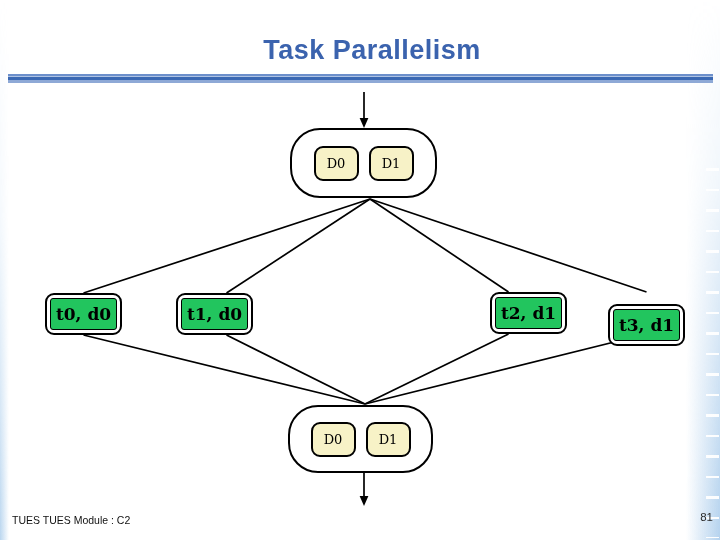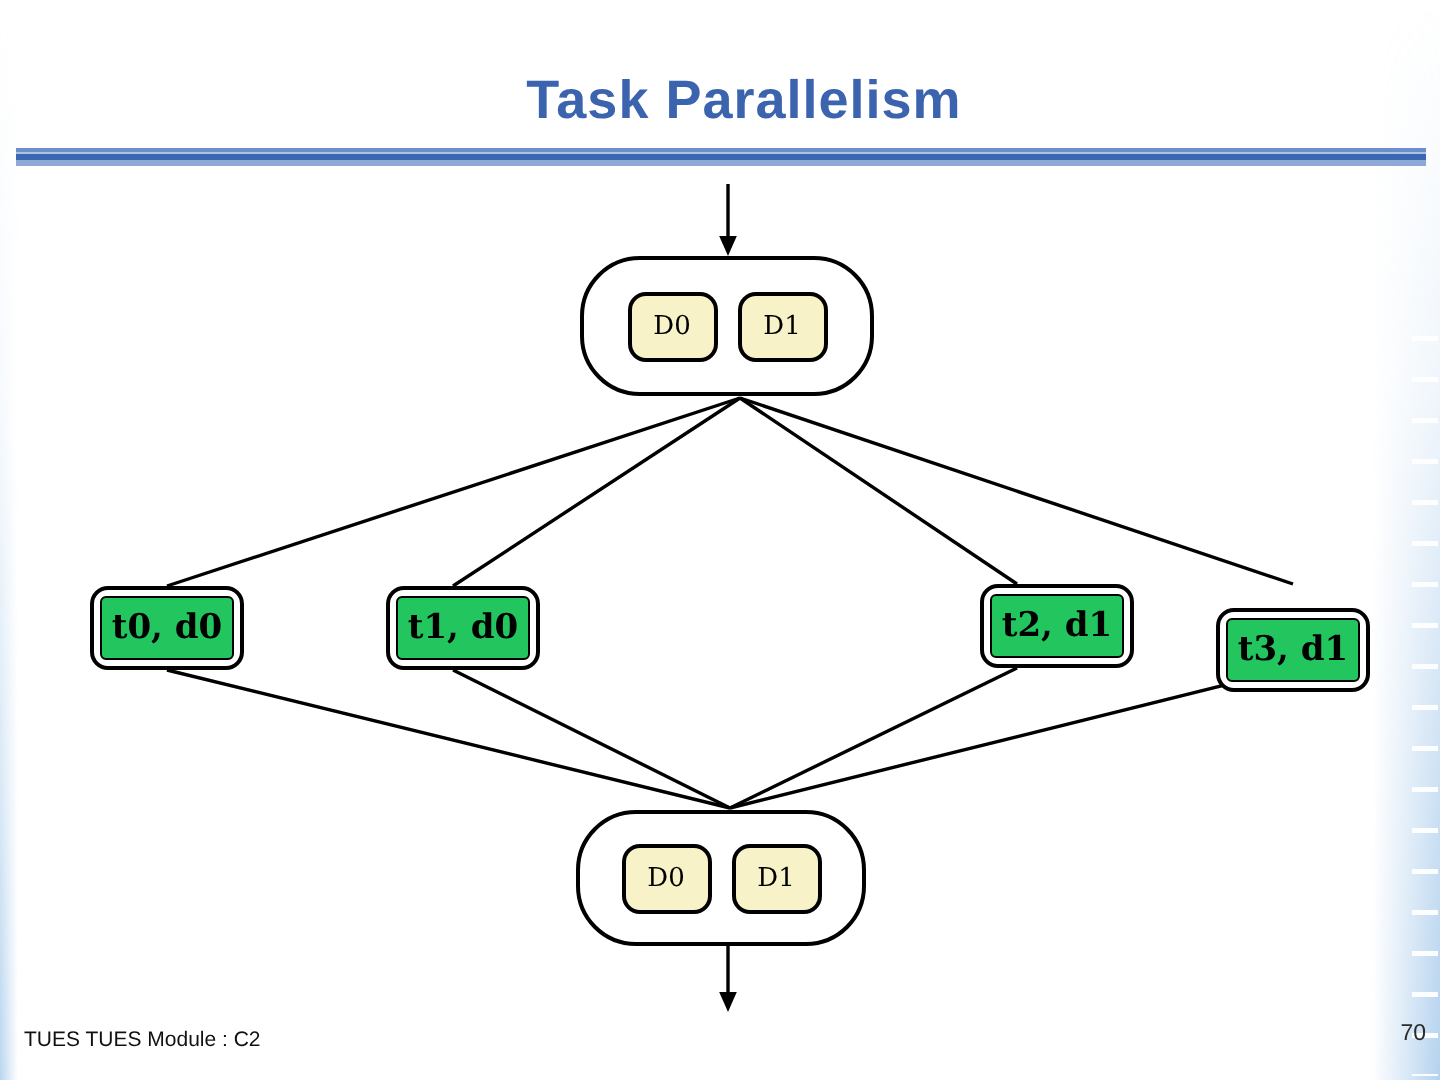--- a/index.html
+++ b/index.html
@@ -71,21 +71,21 @@
     width:77px; height:42px; padding:3px;
     background:#ffffff; border:2.6px solid #000; border-radius:9px;
   }
   .task-inner {
     width:100%; height:100%; box-sizing:border-box;
     background:#22c55e; border:1.8px solid #000; border-radius:3px;
     display:flex; align-items:center; justify-content:center;
     font-family:"DejaVu Serif", serif; font-weight:bold; font-size:17px; color:#000;
   }
   #task-0 { left:45px;  top:293px; }
-  #task-1 { left:193px; top:293px; }
+  #task-1 { left:176px; top:293px; }
   #task-2 { left:470px; top:292px;margin-left:20px; }
   #task-3 { left:608px; top:304px; }
 
   
   .footer {
     position:absolute; left:12px; top:514px; z-index:6;
     font-size:10.5px; color:#111;
   }
   .page-number {
     position:absolute; right:7px; top:511px; z-index:6;
@@ -140,15 +140,15 @@
   <div class="task-box" id="task-3">
     <div class="task-inner">t3, d1</div>
   </div>
 
   <div class="container-node" id="bottom-node">
     <div class="data-chip">D0</div>
     <div class="data-chip">D1</div>
   </div>
 
   <div class="footer">TUES TUES Module : C2</div>
-  <div class="page-number">70</div>
+  <div class="page-number">81</div>
 
 </div>
 
 </body></html>

